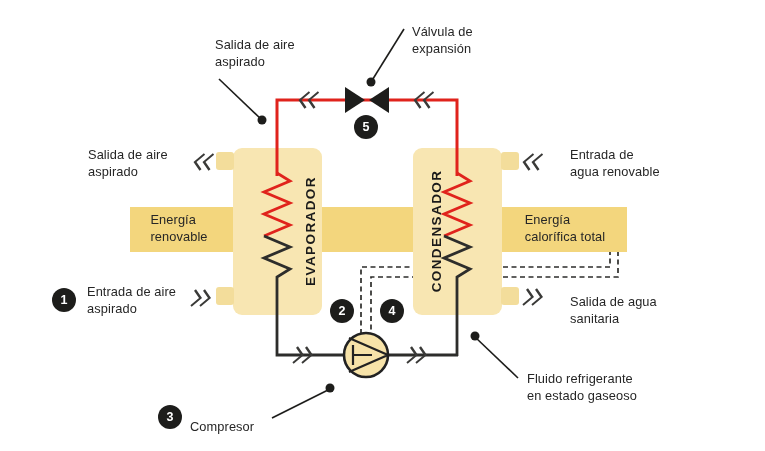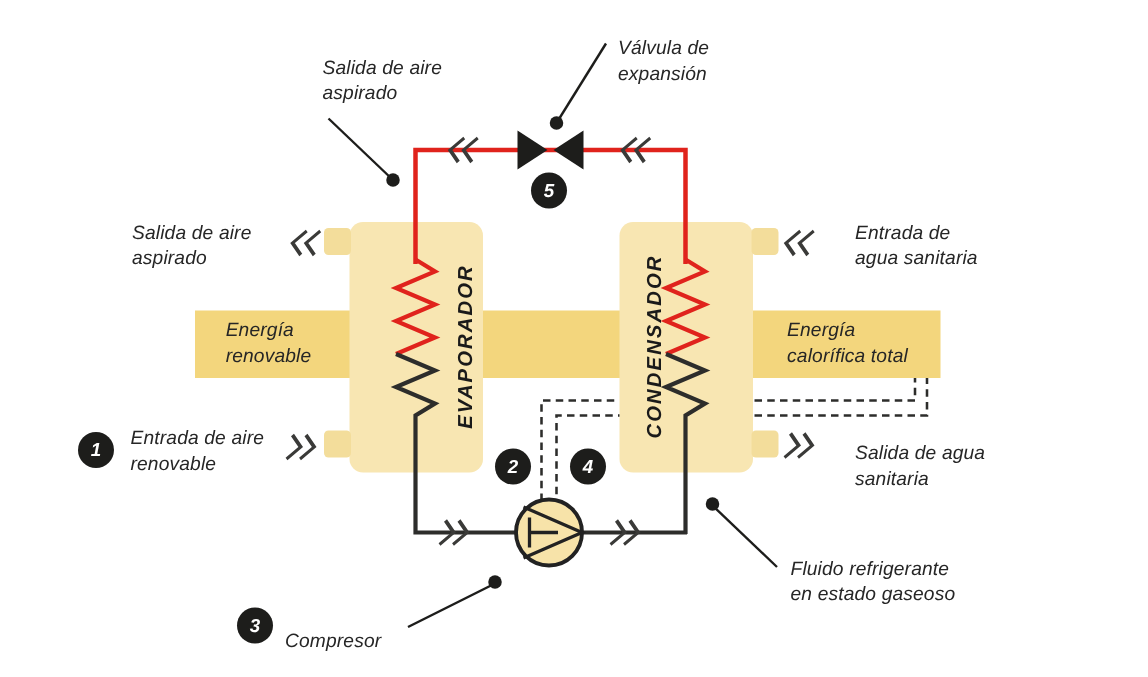--- a/index.html
+++ b/index.html
@@ -1,19 +1,18 @@
 <!DOCTYPE html>
 <html><head>
 <meta charset="utf-8">
 <style>
   html,body{margin:0;padding:0;background:#ffffff;}
   .stage{
     position:relative;width:726px;height:451px;background:#ffffff;overflow:hidden;
     font-family:"Liberation Sans",sans-serif;
-    font-style:italic;
   }
   .stage svg{position:absolute;left:0;top:0;}
   .lbl{
     position:absolute;font-size:12.8px;line-height:1.32;color:#262626;
     white-space:pre-line;letter-spacing:.1px;
   }
   .center{transform:translate(-50%,-50%);text-align:left;}
   .vert{
     position:absolute;transform:translate(-50%,-50%) rotate(-90deg);
     font-weight:bold;font-size:13.5px;letter-spacing:1.4px;color:#1a1a1a;white-space:nowrap;
@@ -102,30 +101,30 @@
   <div class="lbl" style="left:412px;top:24px">Válvula de
 expansión</div>
 
   <div class="lbl" style="left:215px;top:37px">Salida de aire
 aspirado</div>
 
   <div class="lbl" style="left:88px;top:147px">Salida de aire
 aspirado</div>
 
   <div class="lbl" style="left:87px;top:284px">Entrada de aire
-renovable</div>
+aspirado</div>
 
   <div class="lbl center" style="left:179px;top:229px">Energía
 renovable</div>
 
   <div class="lbl center" style="left:565px;top:229px">Energía
 calorífica total</div>
 
   <div class="lbl" style="left:570px;top:147px">Entrada de
-agua sanitaria</div>
+agua renovable</div>
 
   <div class="lbl" style="left:527px;top:371px">Fluido refrigerante
 en estado gaseoso</div>
 
   <div class="lbl" style="left:570px;top:294px">Salida de agua
 sanitaria</div>
 
   <div class="lbl" style="left:190px;top:419px">Compresor</div>
 
   <div class="vert" style="left:310px;top:231px">EVAPORADOR</div>

